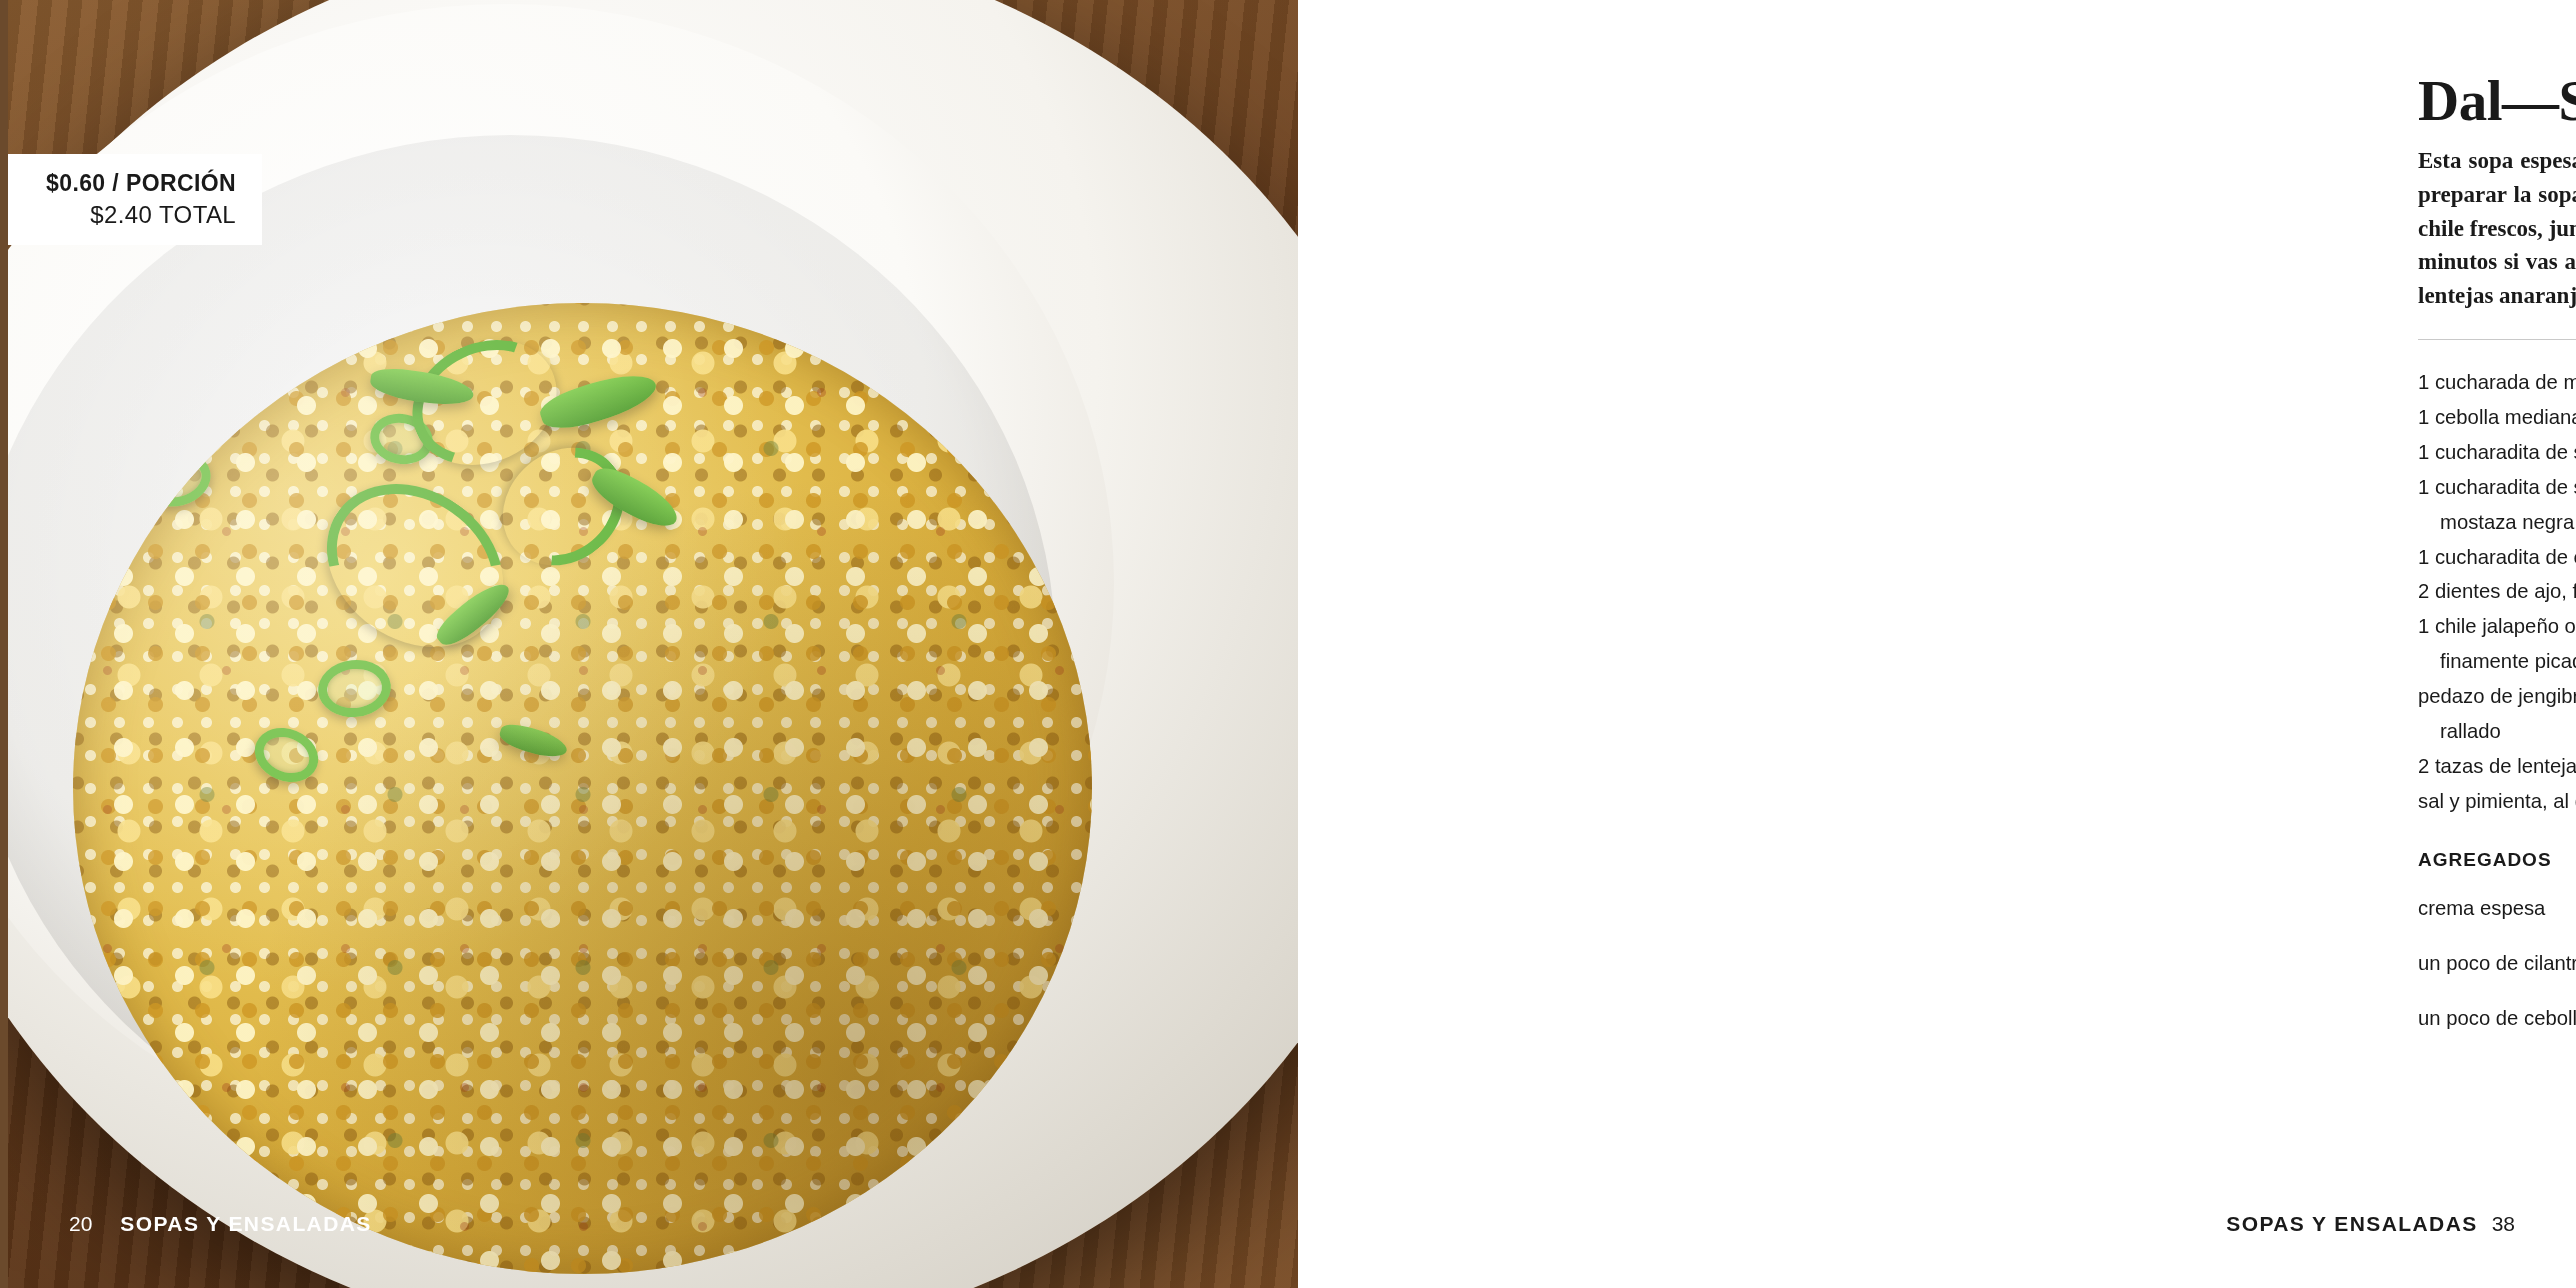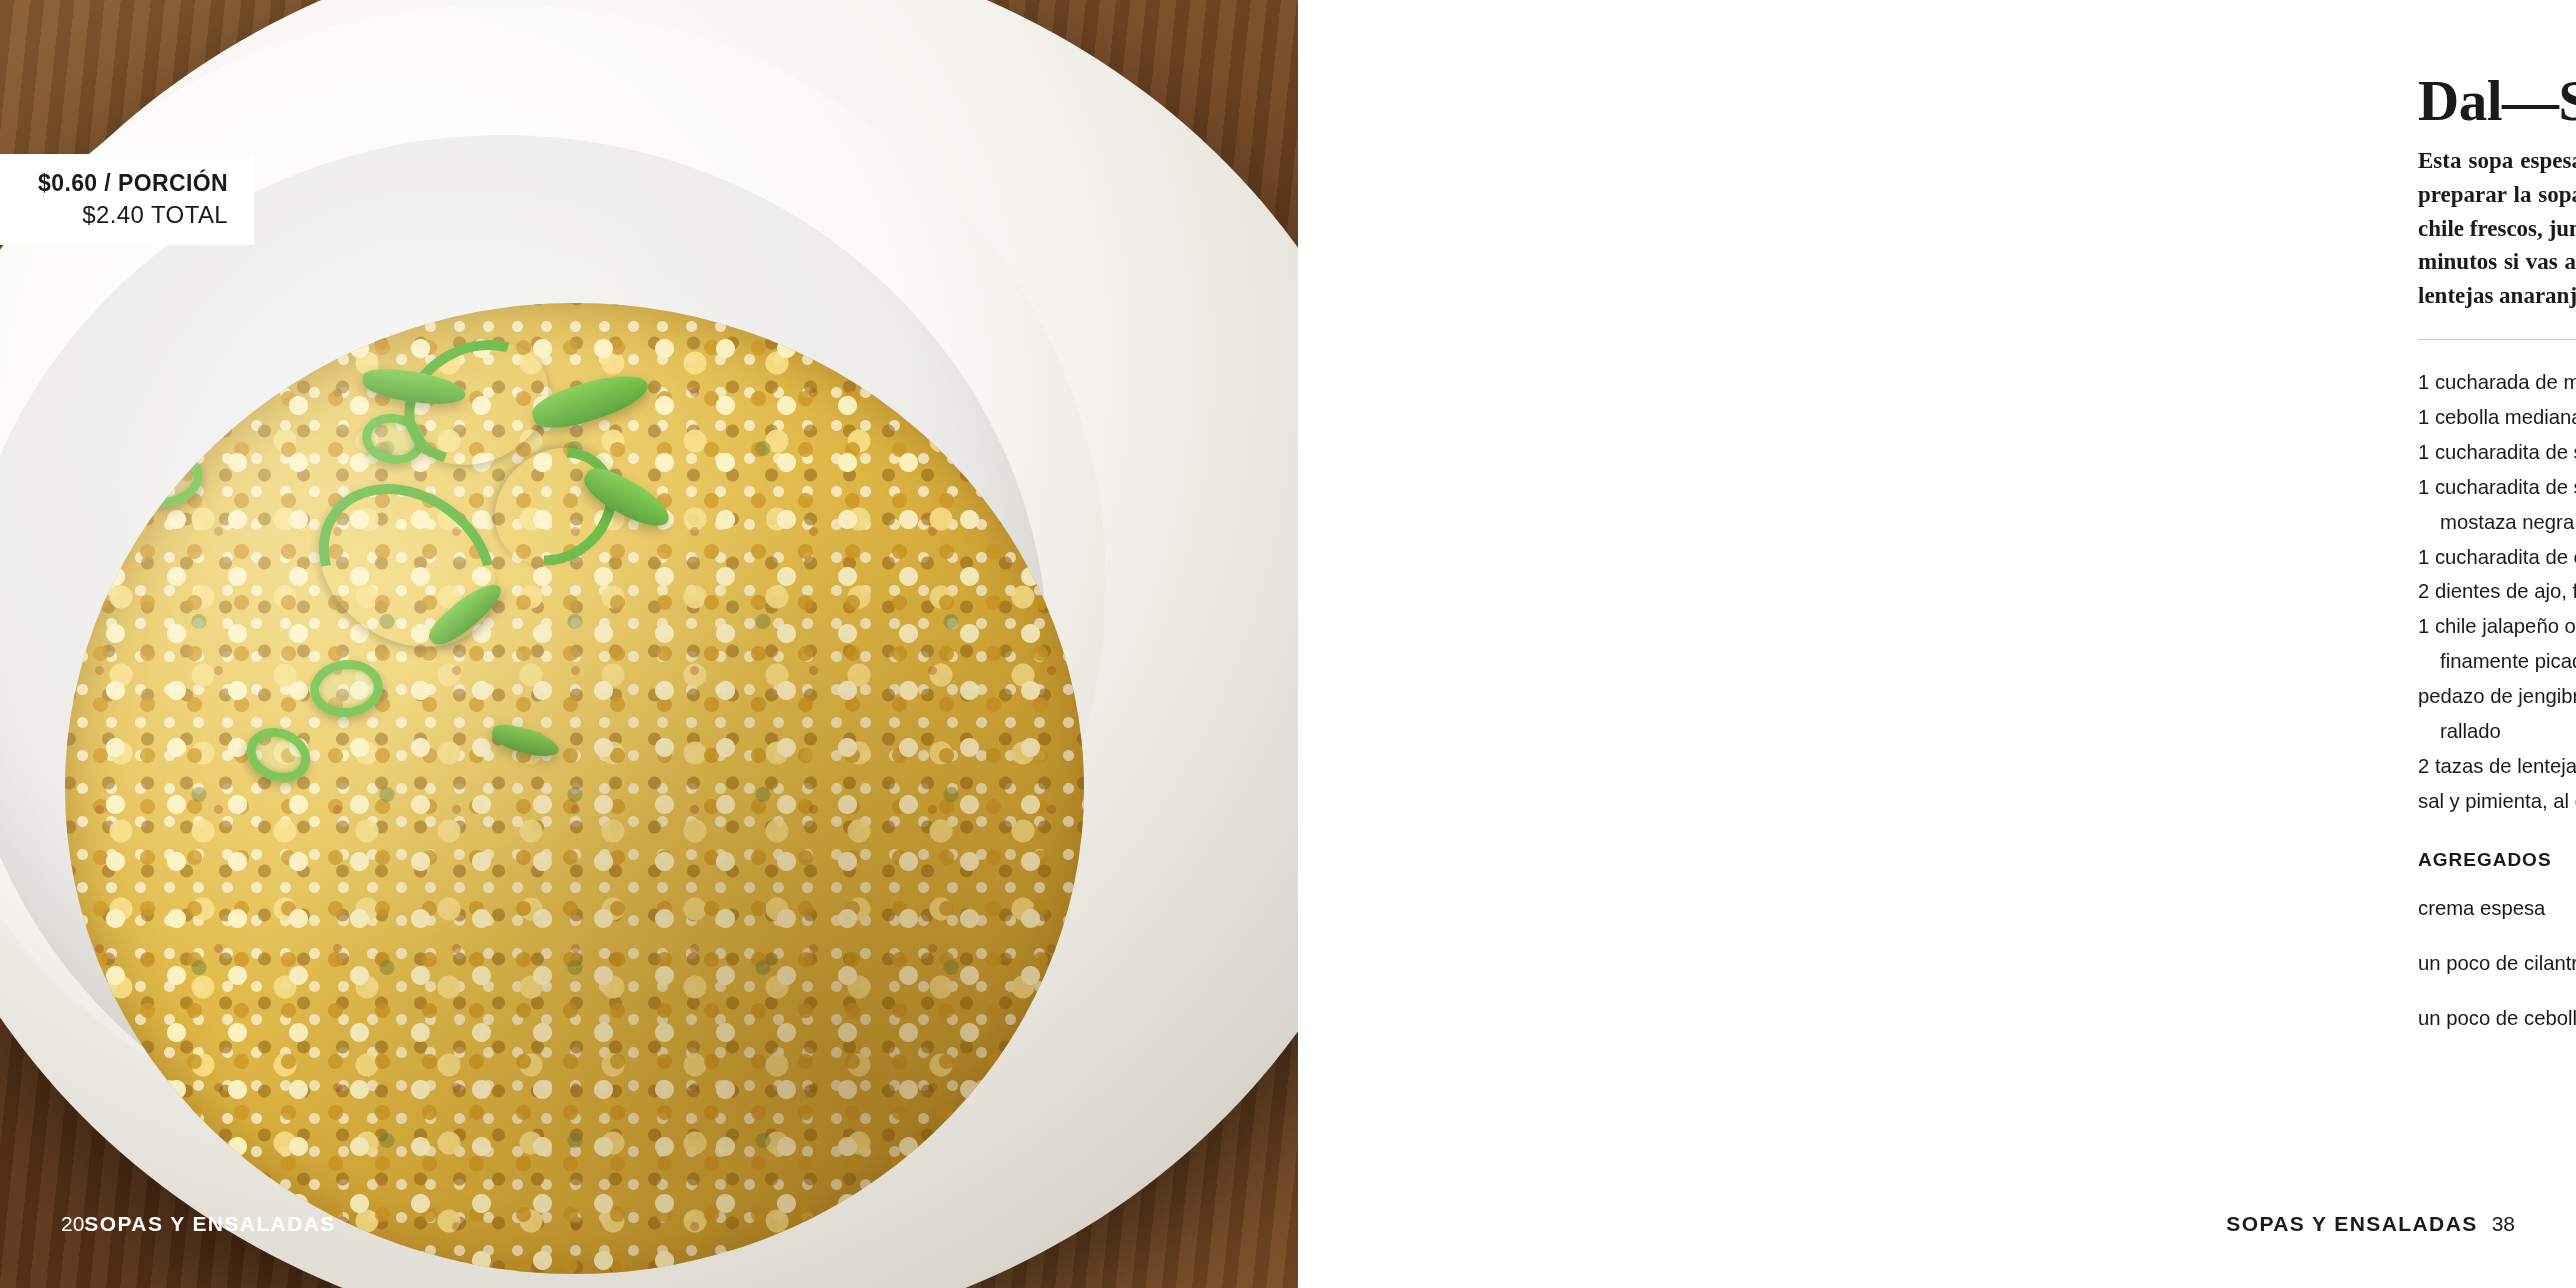--- a/index.html
+++ b/index.html
@@ -23,20 +23,21 @@
     width: 1298px;
     height: 1288px;
     position: relative;
     overflow: hidden;
     background: #6b4a2c;
   }
   .photo {
     position: absolute;
     inset: 0;
     overflow: hidden;
+    margin-left: 8px;
   }
   
   .wood {
     position: absolute;
     inset: 0;
     background:
       repeating-linear-gradient(96deg, rgba(0,0,0,0.10) 0 14px, rgba(255,255,255,0.04) 14px 30px),
       linear-gradient(160deg, #8a5c30 0%, #6e421f 40%, #5c3518 75%, #7a4d26 100%);
   }
   
@@ -162,21 +163,21 @@
   }
 
   
   .footer-left {
     position: absolute;
     left: 61px;
     bottom: 52px;
     z-index: 6;
     display: flex;
     align-items: baseline;
-    gap: 0;
+    gap: 28px;
     color: #ffffff;
     font-size: 21px;
   }
   .footer-left .folio { font-weight: normal; }
   .footer-left .sect { font-weight: bold; letter-spacing: 1.4px; }
 
   
   .page-right {
     width: 1278px;
     height: 1288px;

